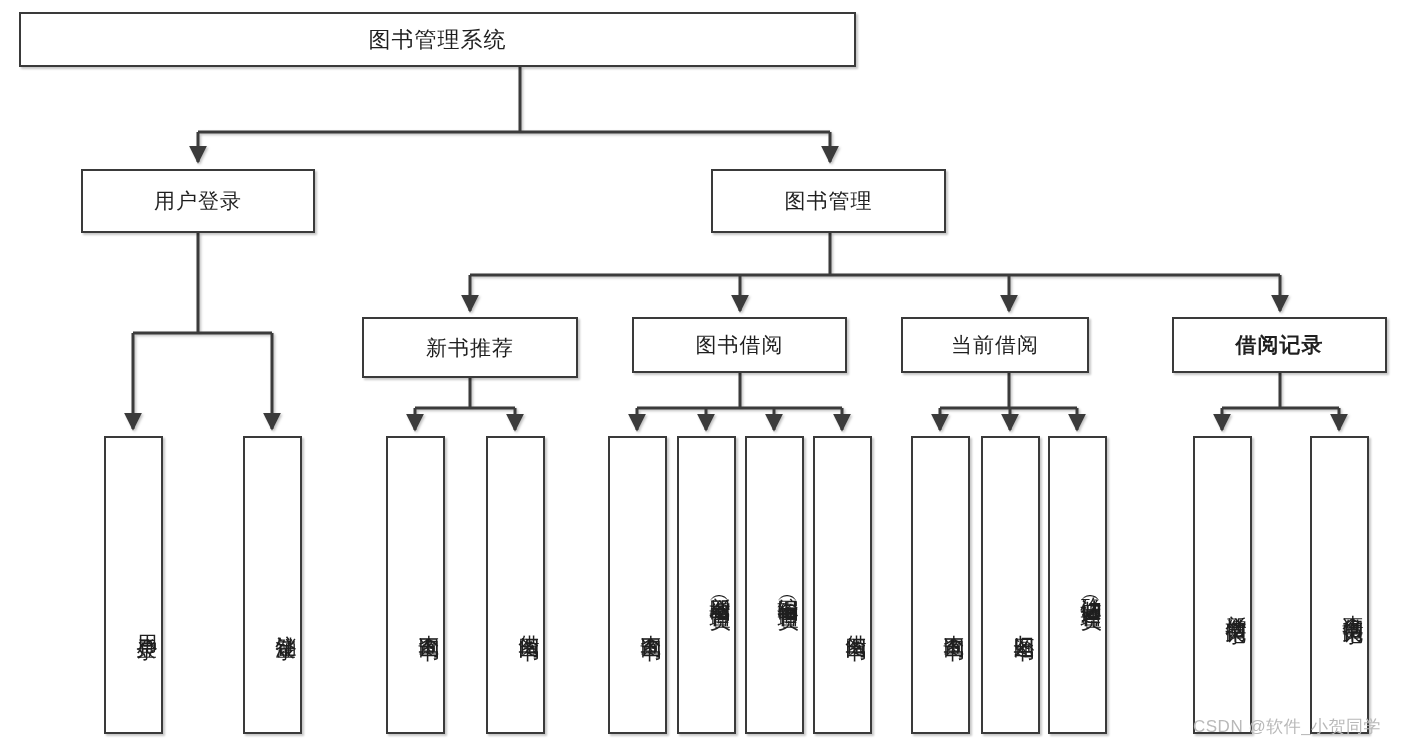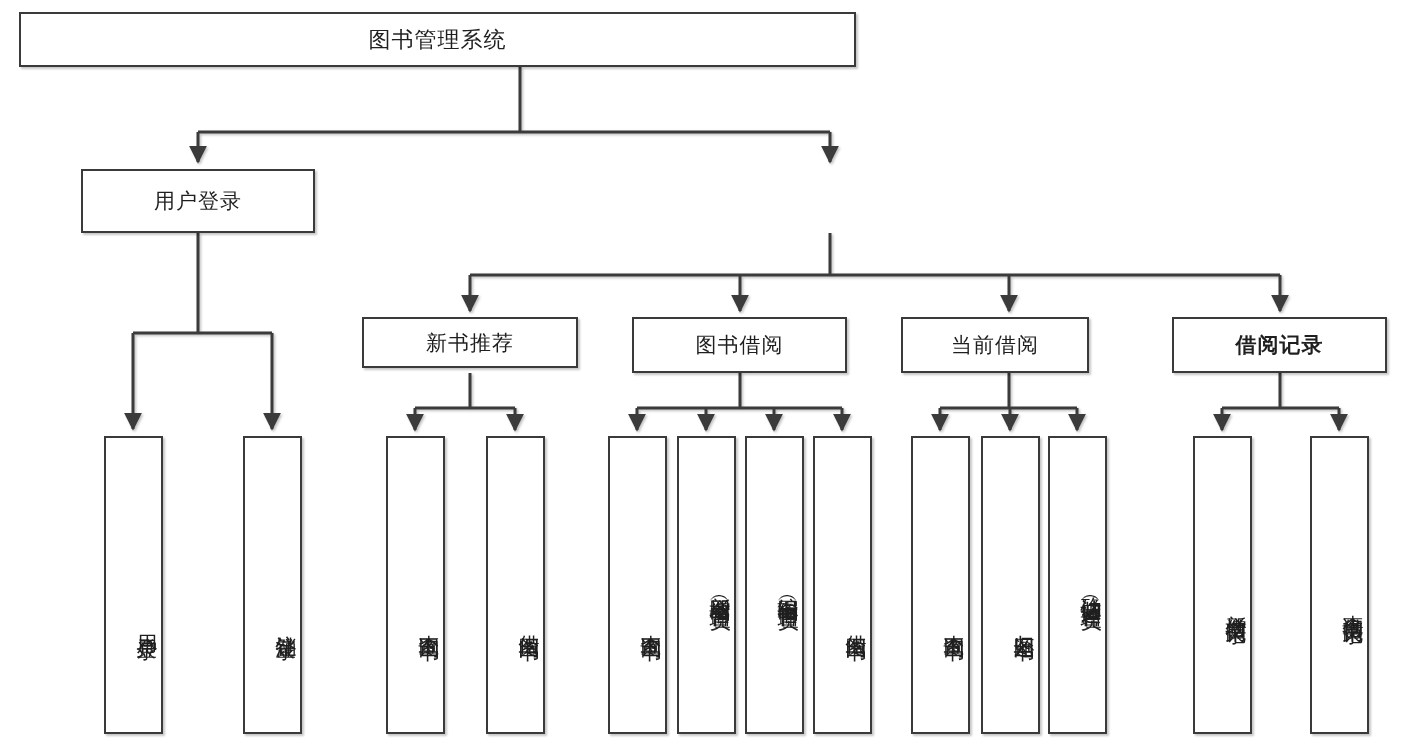--- a/index.html
+++ b/index.html
@@ -123,22 +123,25 @@
     </g>
   </svg>
 
   <div class="node node-root" style="left:19px; top:12px; width:837px; height:55px;">
     <span>图书管理系统</span>
   </div>
 
   <div class="node node-h" style="left:81px; top:169px; width:234px; height:64px;">
     <span>用户登录</span>
   </div>
+  <div class="node node-h" style="left:711px; top:169px; width:235px; height:64px;">
+    <span>图书管理</span>
+  </div>
 
-  <div class="node node-h" style="left:362px; top:317px; width:216px; height:51px;">
+  <div class="node node-h" style="left:362px; top:317px; width:216px; height:61px;">
     <span>新书推荐</span>
   </div>
   <div class="node node-h" style="left:632px; top:317px; width:215px; height:56px;">
     <span>图书借阅</span>
   </div>
   <div class="node node-h" style="left:901px; top:317px; width:188px; height:56px;">
     <span>当前借阅</span>
   </div>
   <div class="node node-h" style="left:1172px; top:317px; width:215px; height:56px;font-weight:bold;">
     <span>借阅记录</span>
@@ -181,14 +184,15 @@
     <span>确认归还（管理员）</span>
   </div>
 
   <div class="node node-v" style="left:1193px; top:436px; width:59px; height:298px; padding-top:38px;">
     <span>新增借阅记录</span>
   </div>
   <div class="node node-v" style="left:1310px; top:436px; width:59px; height:298px; padding-top:38px;">
     <span>查询借阅记录</span>
   </div>
 
+  <div class="watermark" style="left:1193px; top:715px;">CSDN @软件_小贺同学</div>
 
 </div>
 
 </body></html>

